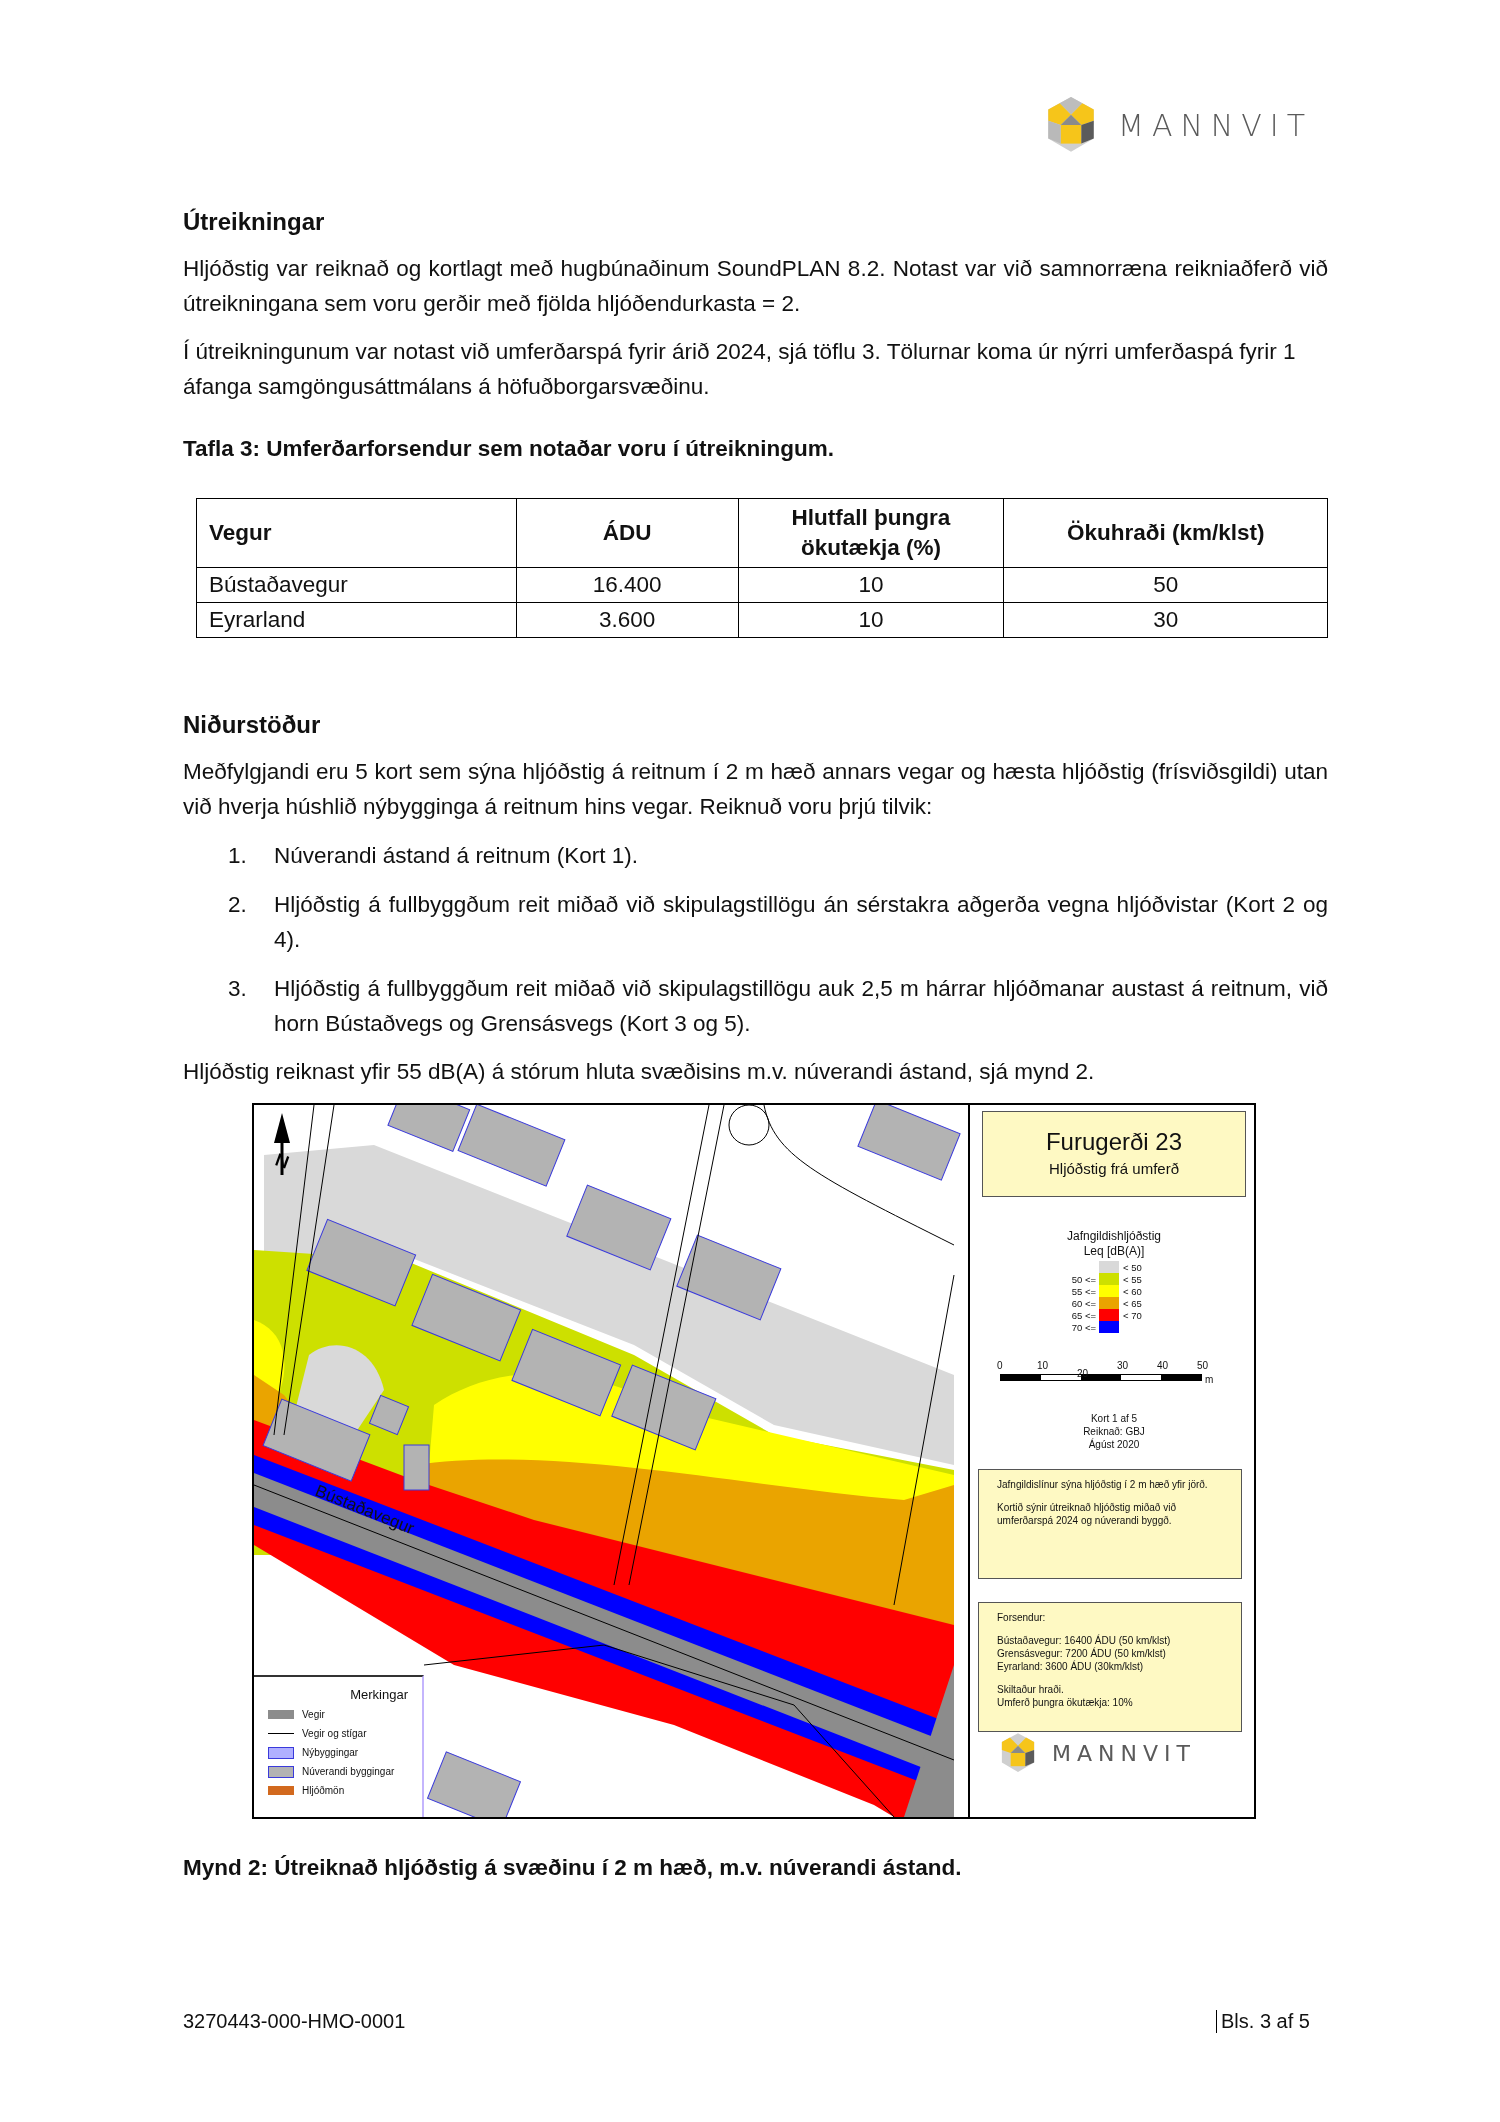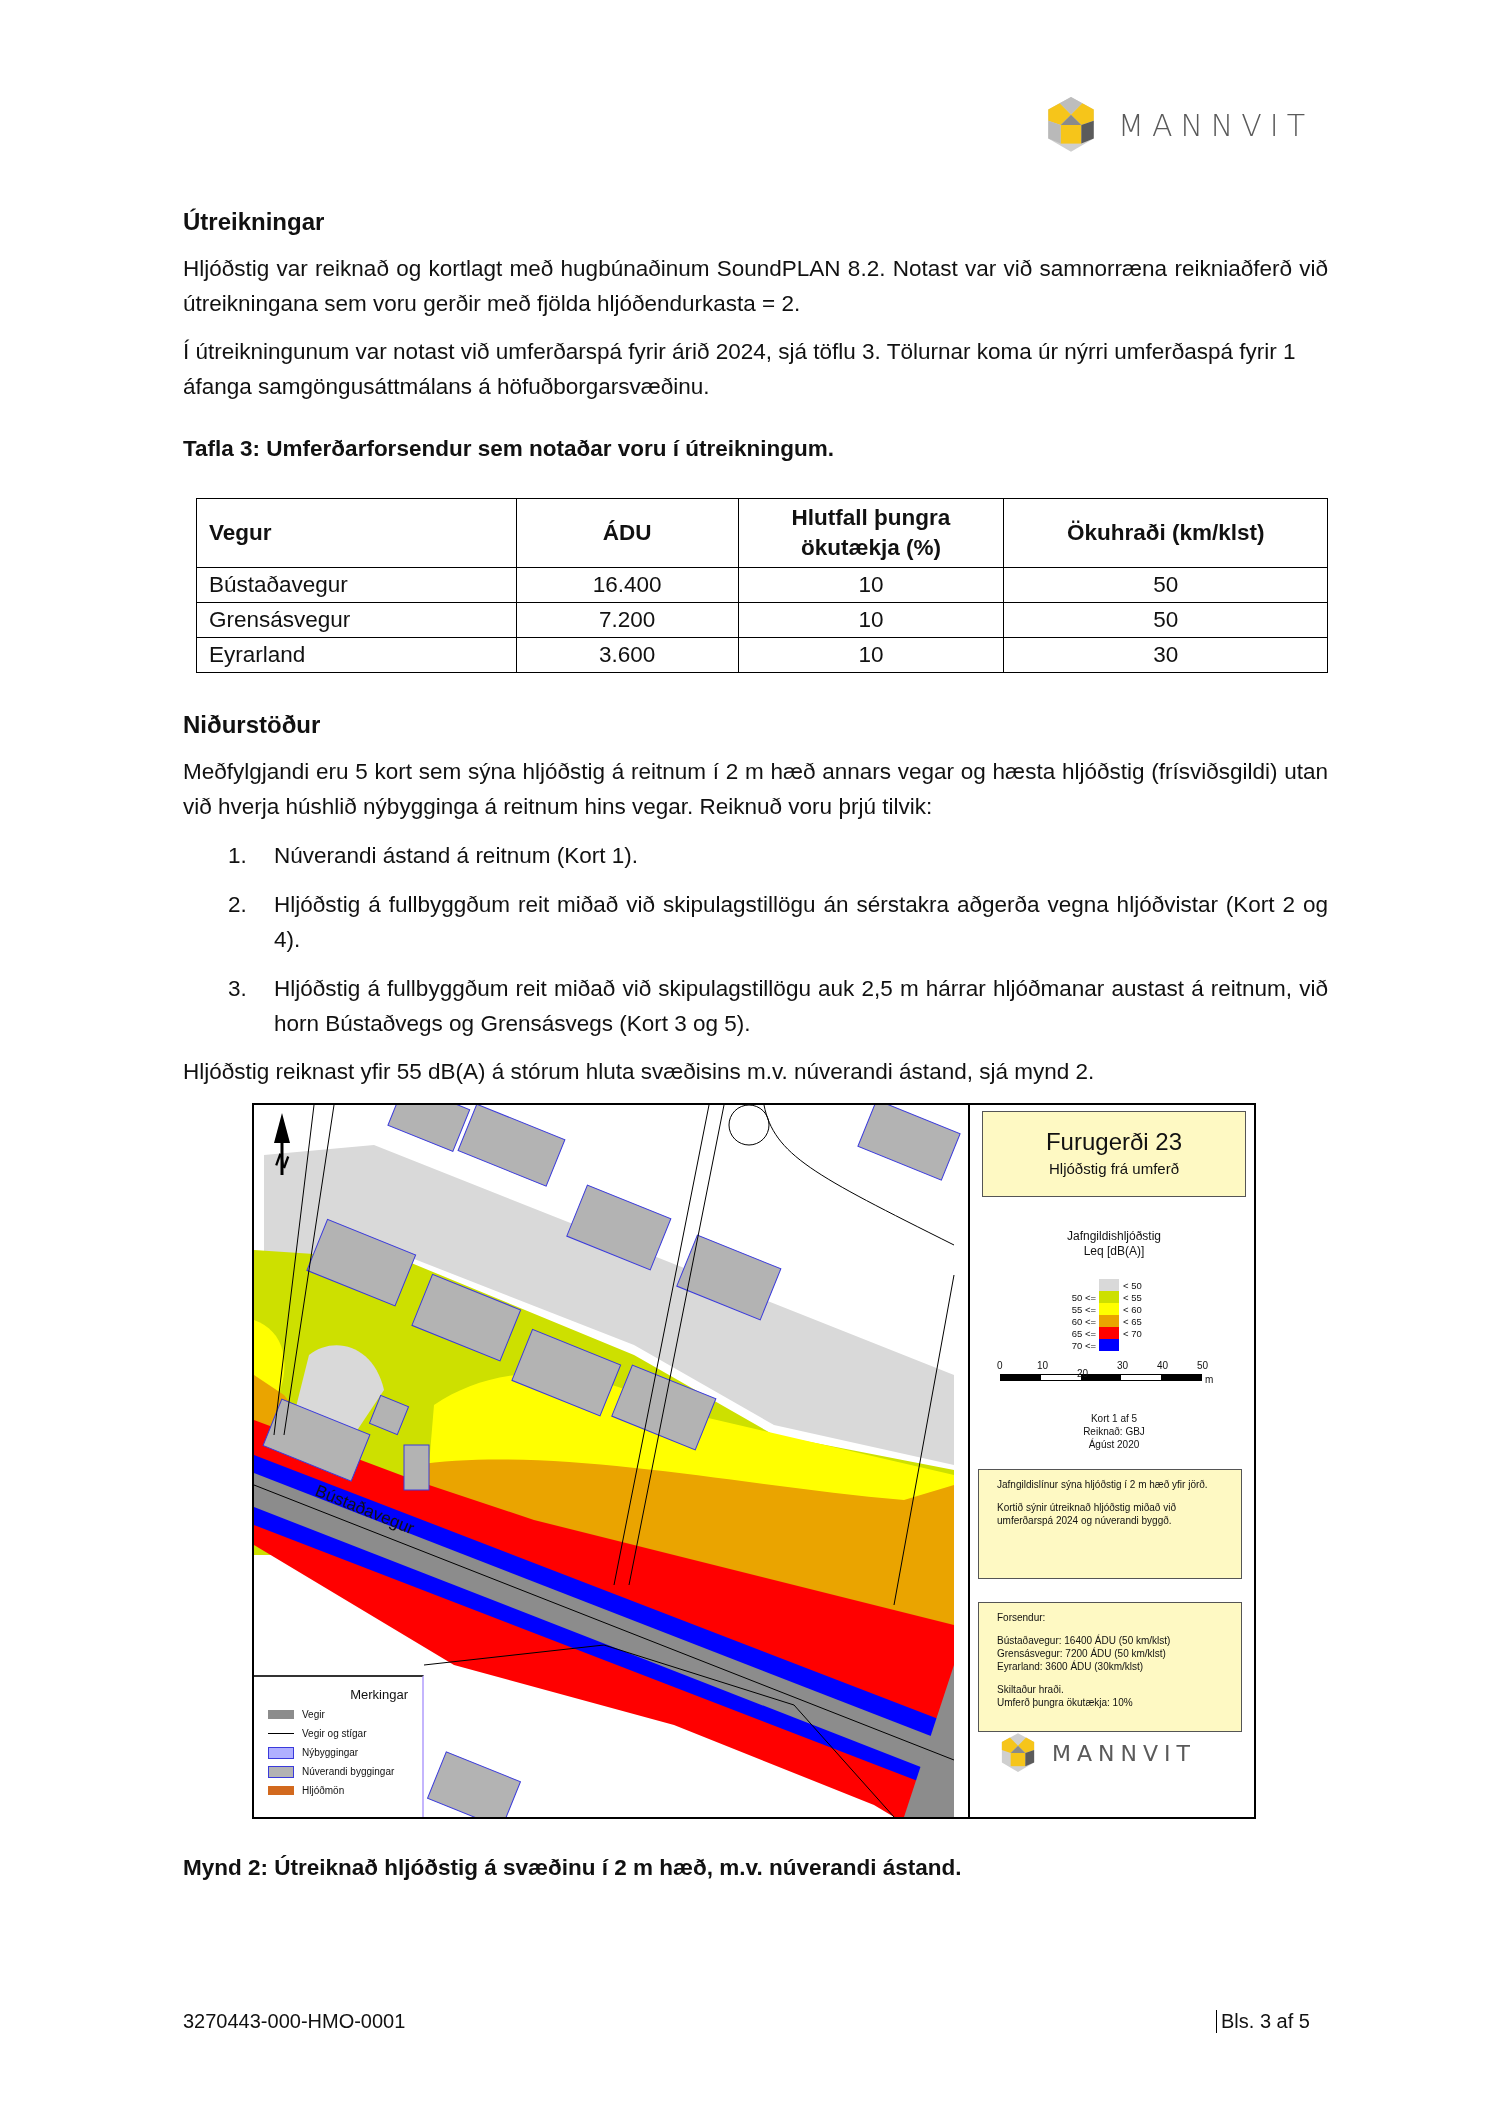--- a/index.html
+++ b/index.html
@@ -67,26 +67,20 @@
     <th class="c">Hlutfall þungra ökutækja (%)</th>
     <th class="c">Ökuhraði (km/klst)</th>
   </tr>
   <tr>
     <td class="l">Bústaðavegur</td>
     <td class="c">16.400</td>
     <td class="c">10</td>
     <td class="c">50</td>
   </tr>
   <tr>
-    <td class="l">Grensásvegur</td>
-    <td class="c">7.200</td>
-    <td class="c">10</td>
-    <td class="c">50</td>
-  </tr>
-  <tr>
     <td class="l">Eyrarland</td>
     <td class="c">3.600</td>
     <td class="c">10</td>
     <td class="c">30</td>
   </tr>
 </tbody>
   </table>
 
 <div class="abs h" style="left:183px; top:711px;">Niðurstöður</div>
 <div class="abs p" style="left:183px; top:754px; width:1145px;">Meðfylgjandi eru 5 kort sem sýna hljóðstig á reitnum í 2 m hæð annars vegar og hæsta hljóðstig (frísviðsgildi) utan við hverja húshlið nýbygginga á reitnum hins vegar. Reiknuð voru þrjú tilvik:</div>
@@ -193,21 +187,21 @@
 
   <div class="map-side">
     <div class="boxed" style="left:12px; top:6px; width:262px; height:84px; text-align:center;">
       <div style="font-size:24px; margin-top:16px;">Furugerði 23</div>
       <div style="font-size:15px; margin-top:4px;">Hljóðstig frá umferð</div>
     </div>
     <div style="position:absolute; left:0; width:288px; top:124px; text-align:center; font-size:12px; line-height:15px;">
       <div>Jafngildishljóðstig</div>
       <div>Leq [dB(A)]</div>
     </div>
-    <div id="noise-legend" style="position:absolute; left:86px; top:174px; width:130px;">
+    <div id="noise-legend" style="position:absolute; left:86px; top:156px; width:130px;">
         <div class="legend-row">
           <span style="width: 40px; text-align: right; margin-right: 3px;"></span>
           <span style="width: 20px; height: 12px; background: rgb(217, 217, 217);"></span>
           <span style="margin-left: 4px;">&lt; 50</span>
         </div>
         <div class="legend-row">
           <span style="width: 40px; text-align: right; margin-right: 3px;">50 &lt;=</span>
           <span style="width: 20px; height: 12px; background: rgb(205, 224, 0);"></span>
           <span style="margin-left: 4px;">&lt; 55</span>
         </div>

